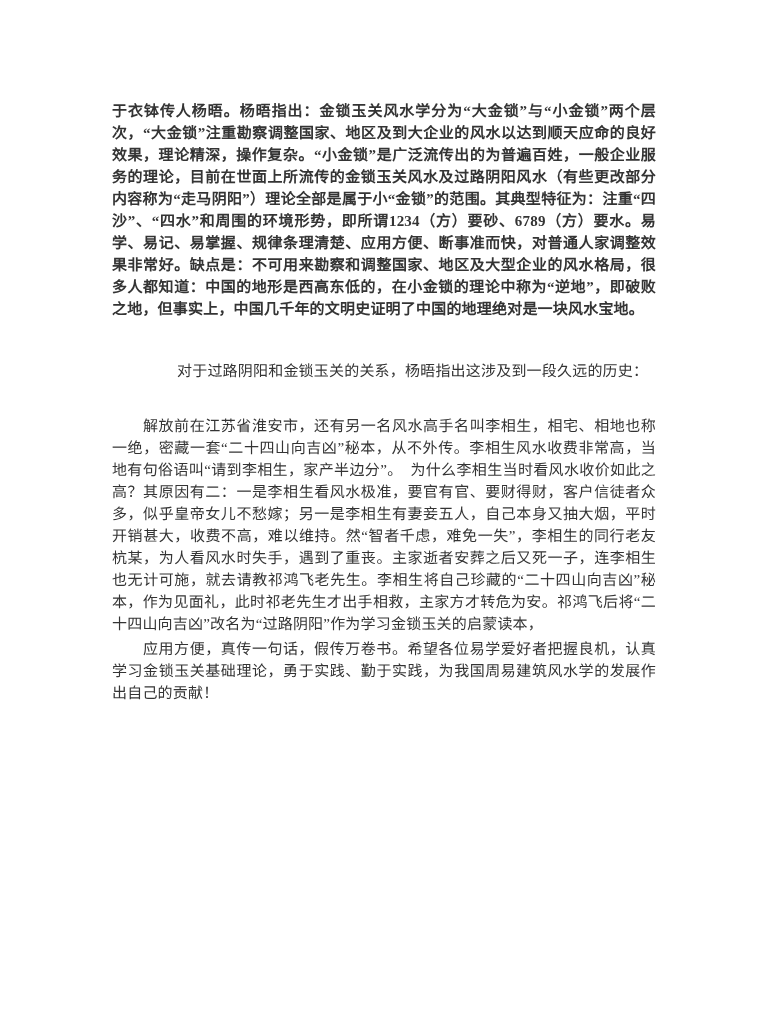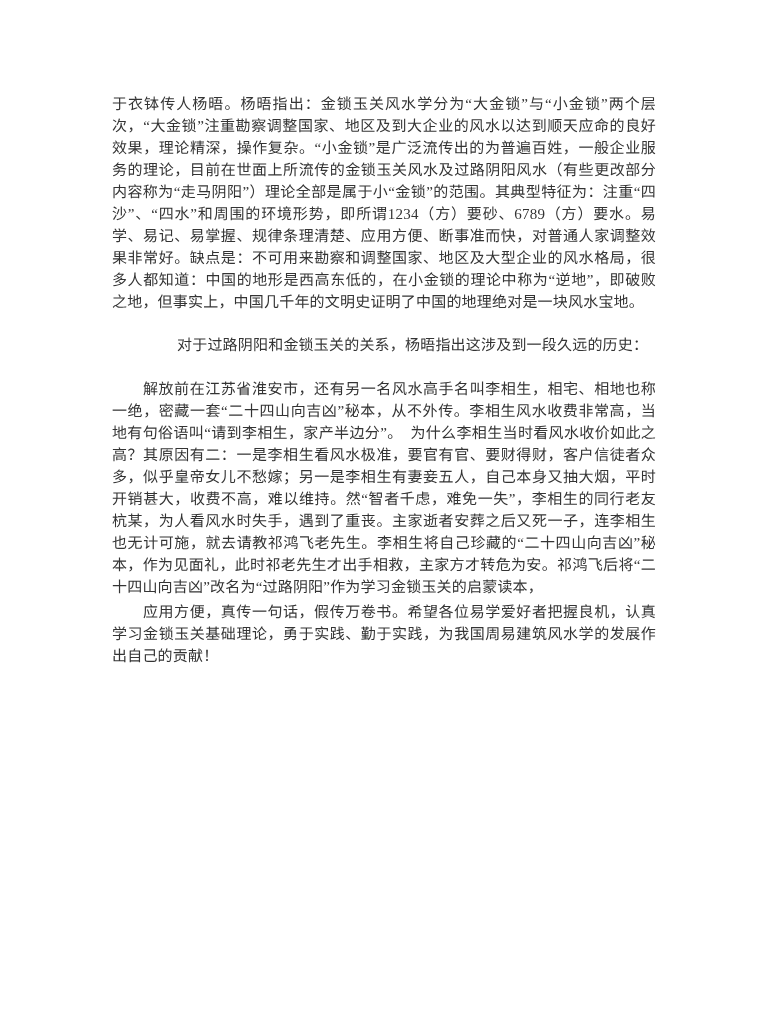--- a/index.html
+++ b/index.html
@@ -32,29 +32,30 @@
       line-height: 22px;
       text-align: justify;
       text-justify: inter-ideograph;
       letter-spacing: 0.2px;
     }
     .text-block p {
       margin: 0;
       padding: 0;
     }
     p.para-1 {
-      margin-top: 9px;
+      margin-top: 16px;
       text-indent: 0;
+      font-weight: bold;
     }
     p.para-2 {
-      margin-top: 21px;
+      margin-top: 40px;
       text-indent: 65px;
     }
     p.para-3 {
-      margin-top: 22px;
+      margin-top: 33px;
       text-indent: 31px;
     }
     p.para-4 {
       margin-top: 3px;
       text-indent: 31px;
     }
   </style>
 </head>
 <body>
 

